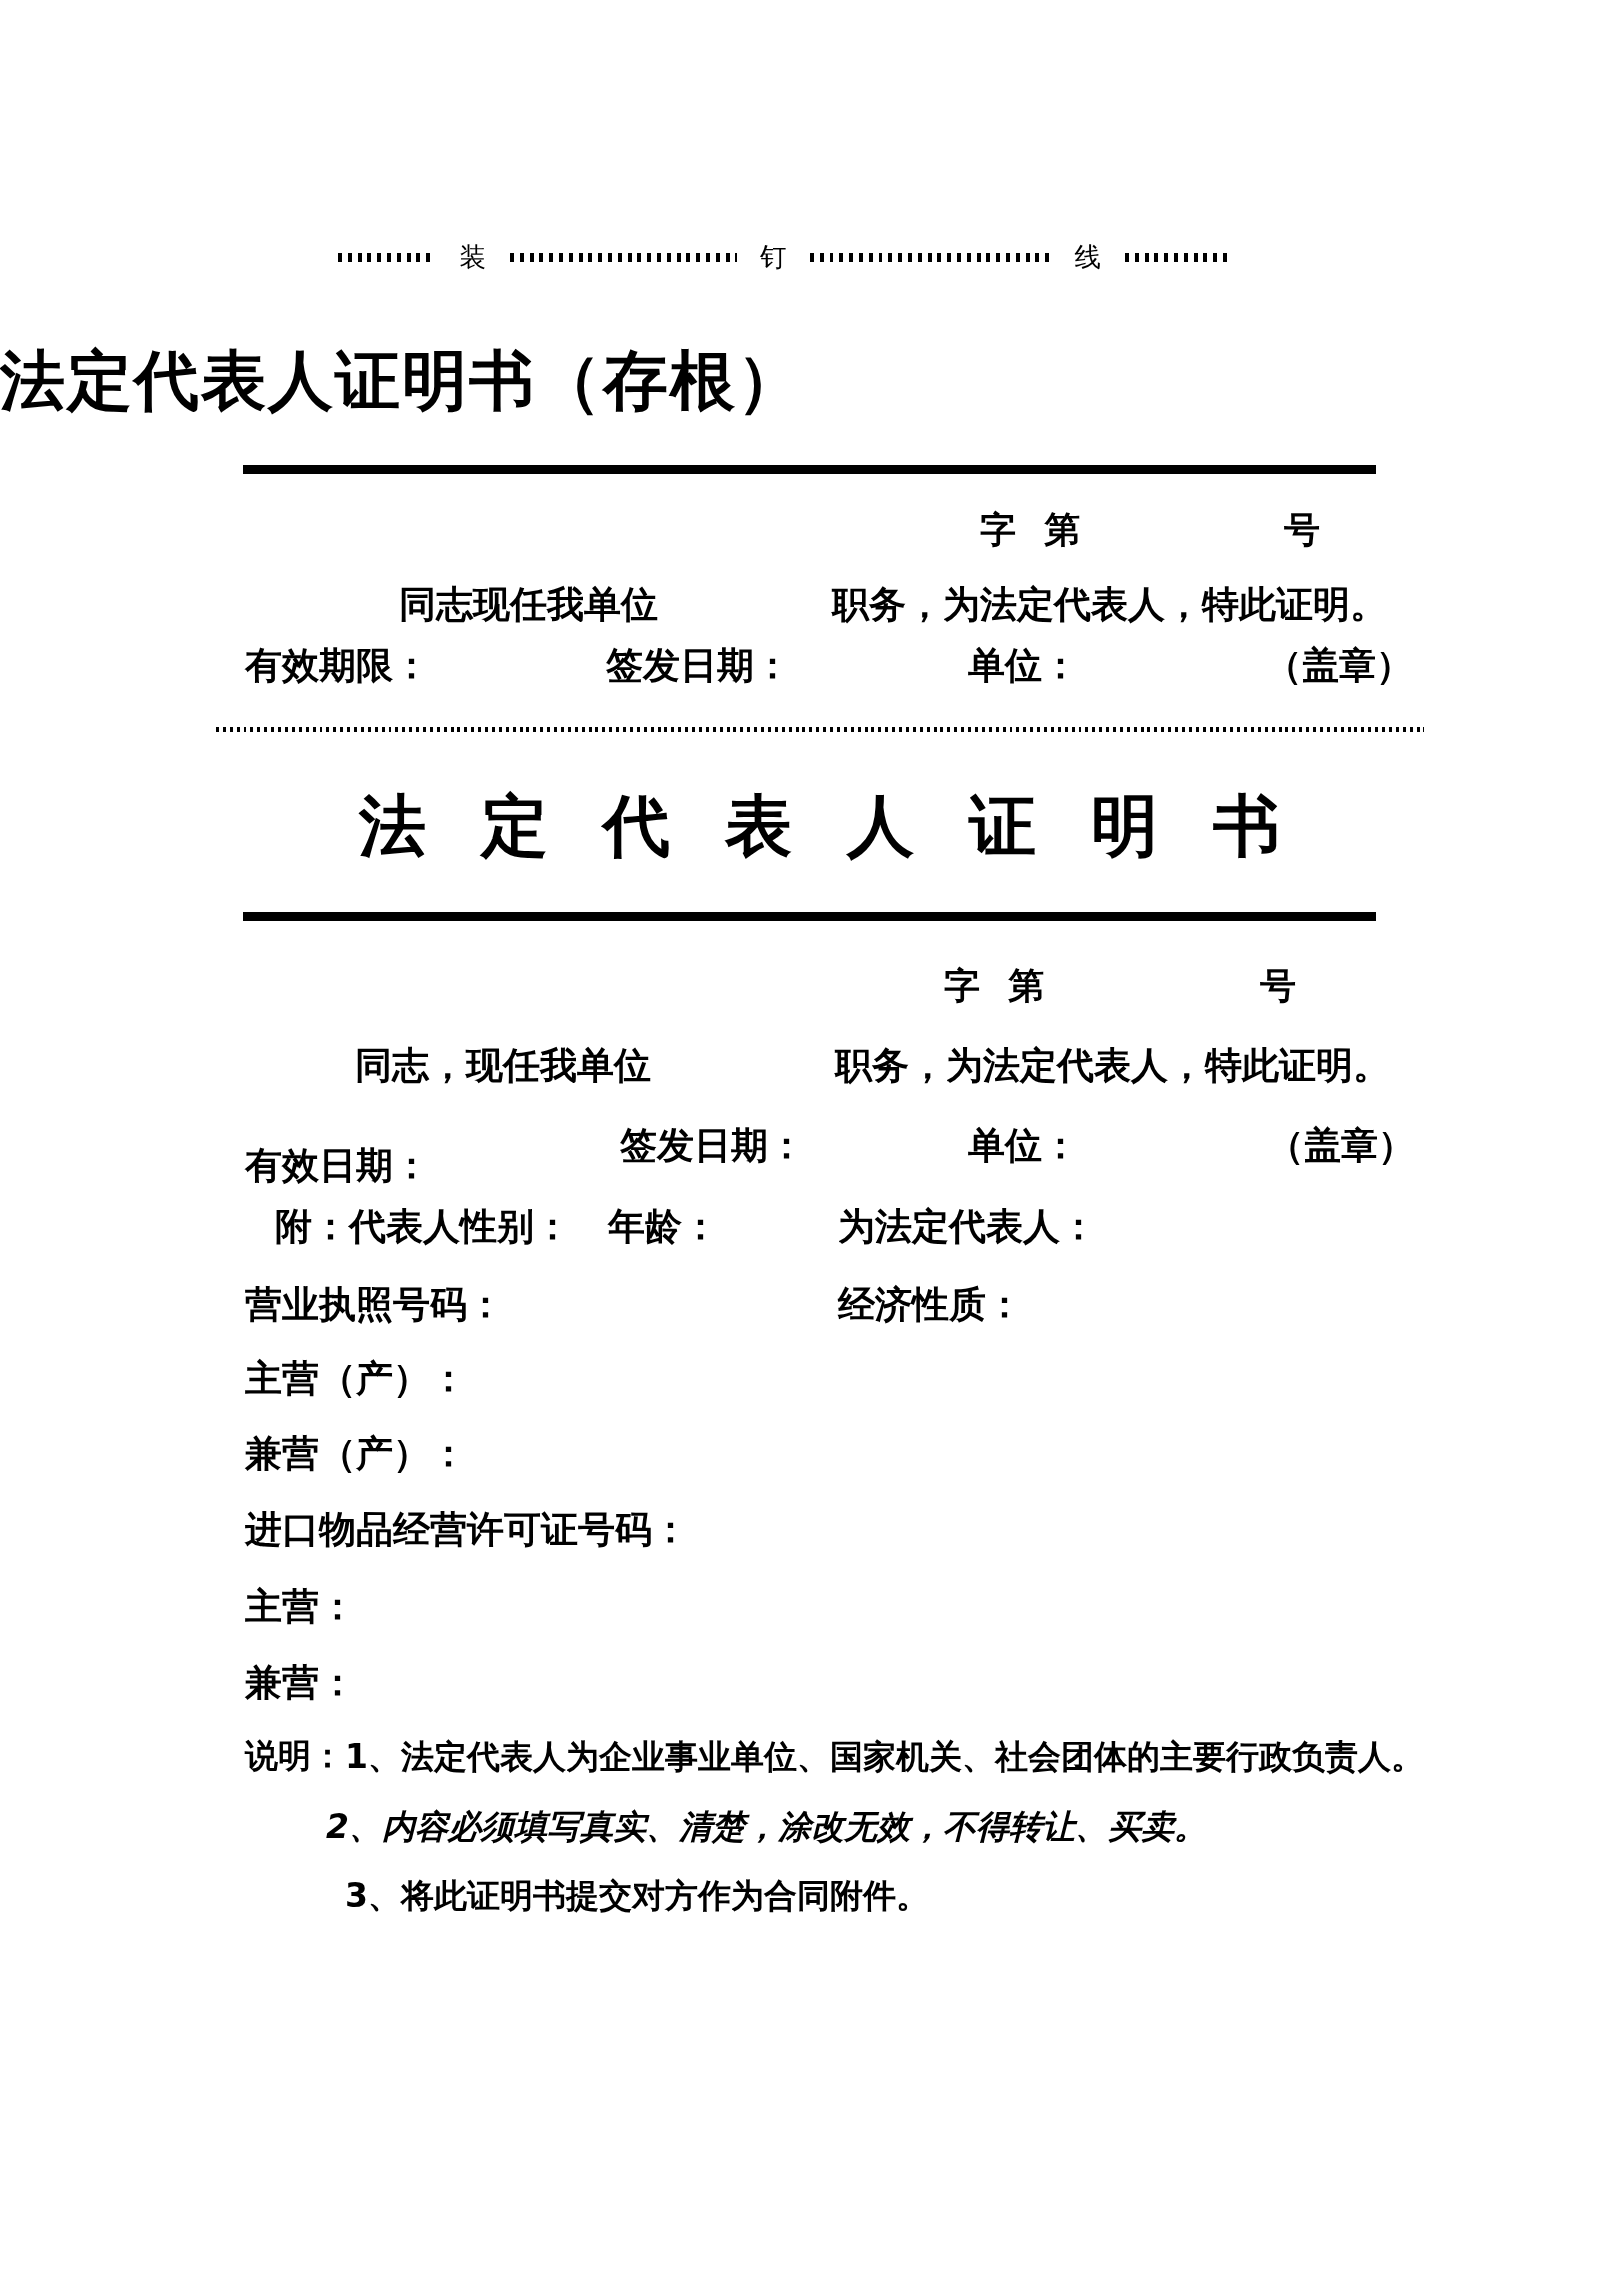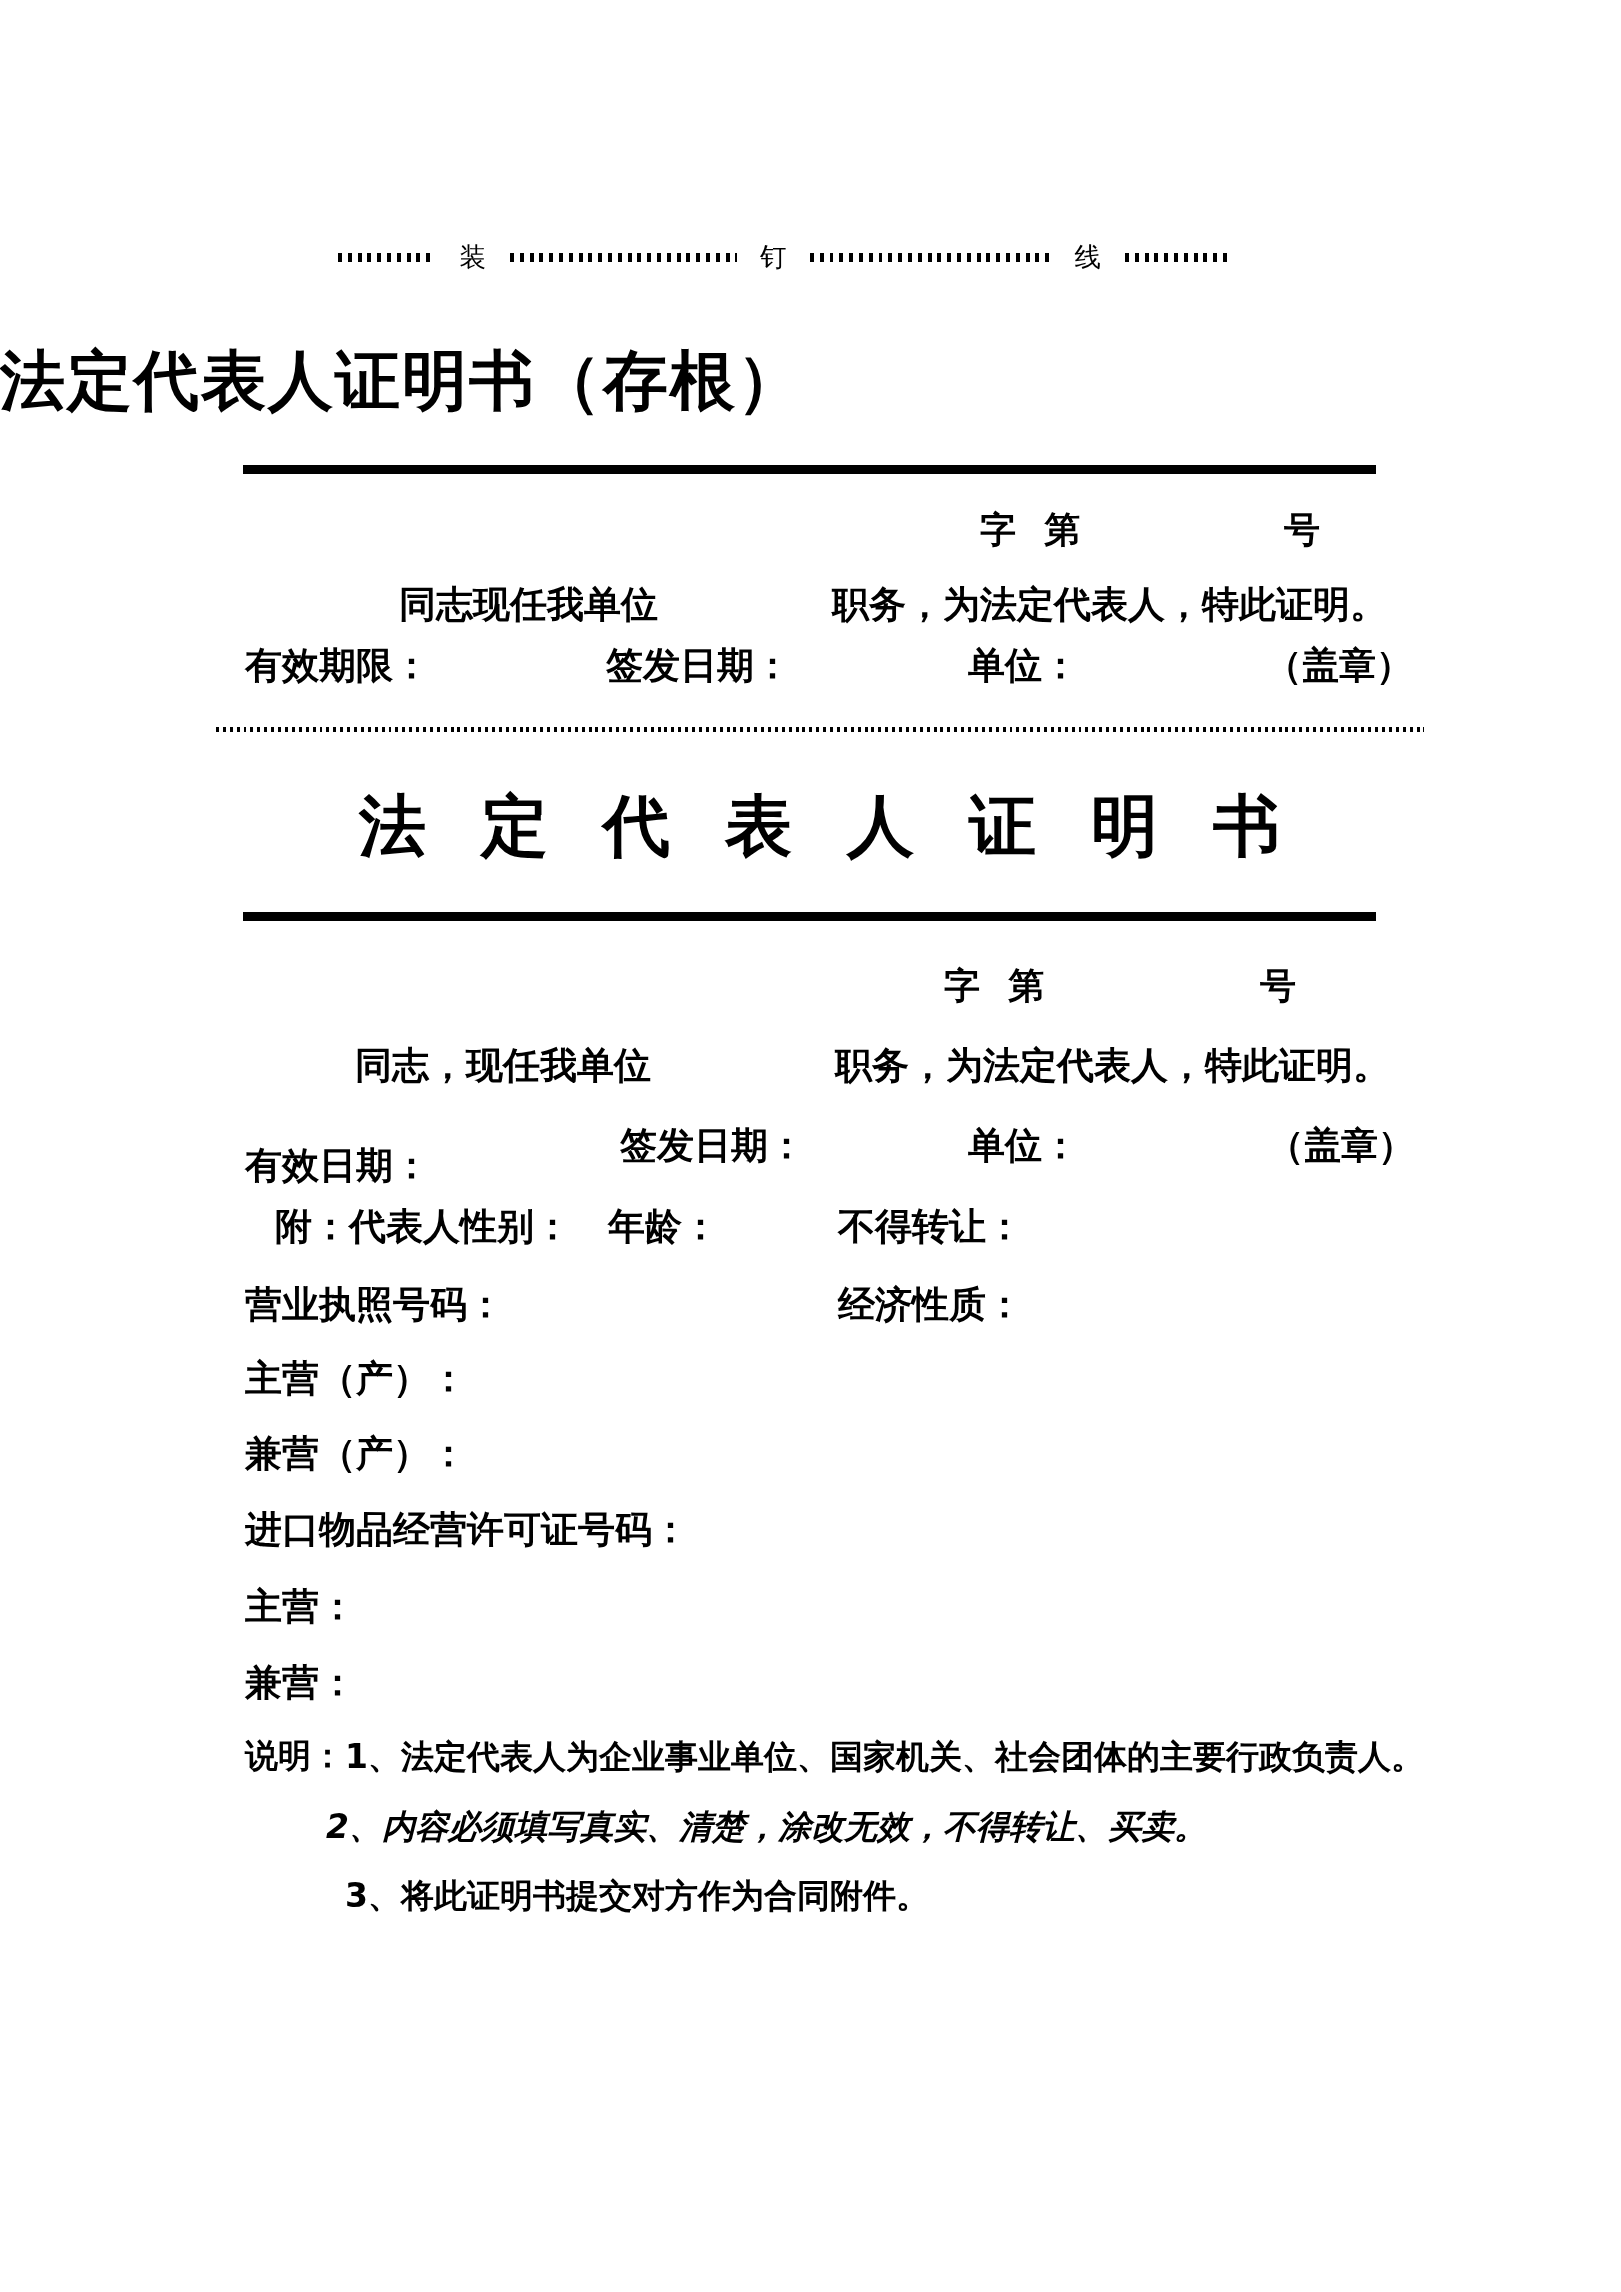--- a/index.html
+++ b/index.html
@@ -171,21 +171,21 @@
     <span class="abs t-body cert-statement-left">同志，现任我单位</span>
     <span class="abs t-body cert-statement-right">职务，为法定代表人，特此证明。</span>
 
     <span class="abs t-body cert-valid">有效日期：</span>
     <span class="abs t-body cert-issue">签发日期：</span>
     <span class="abs t-body cert-unit">单位：</span>
     <span class="abs t-body cert-seal">（盖章）</span>
 
     <span class="abs t-body cert-attach">附：代表人性别：</span>
     <span class="abs t-body cert-age">年龄：</span>
-    <span class="abs t-body cert-workid">不得转让：</span>
+    <span class="abs t-body cert-workid">为法定代表人：</span>
 
     <span class="abs t-body cert-license">营业执照号码：</span>
     <span class="abs t-body cert-economy">经济性质：</span>
 
     <span class="abs t-body cert-main-prod">主营（产）：</span>
     <span class="abs t-body cert-side-prod">兼营（产）：</span>
     <span class="abs t-body cert-import">进口物品经营许可证号码：</span>
     <span class="abs t-body cert-main-biz">主营：</span>
     <span class="abs t-body cert-side-biz">兼营：</span>
   </div>

